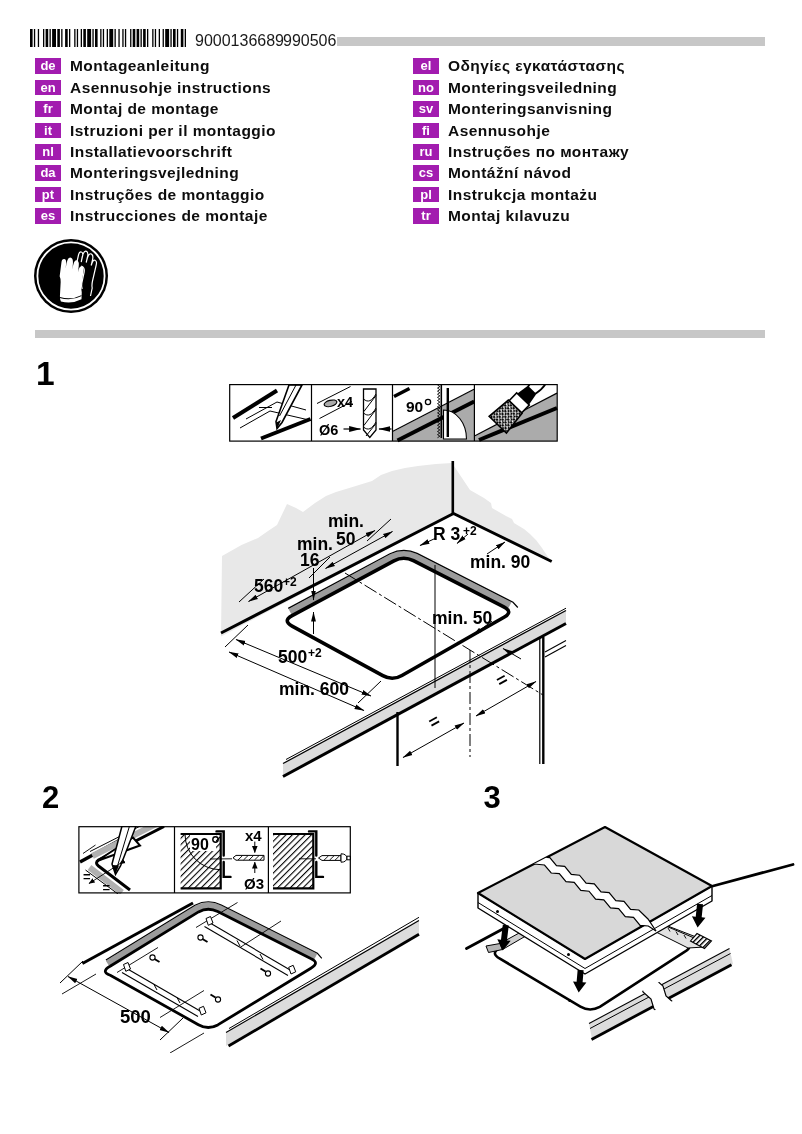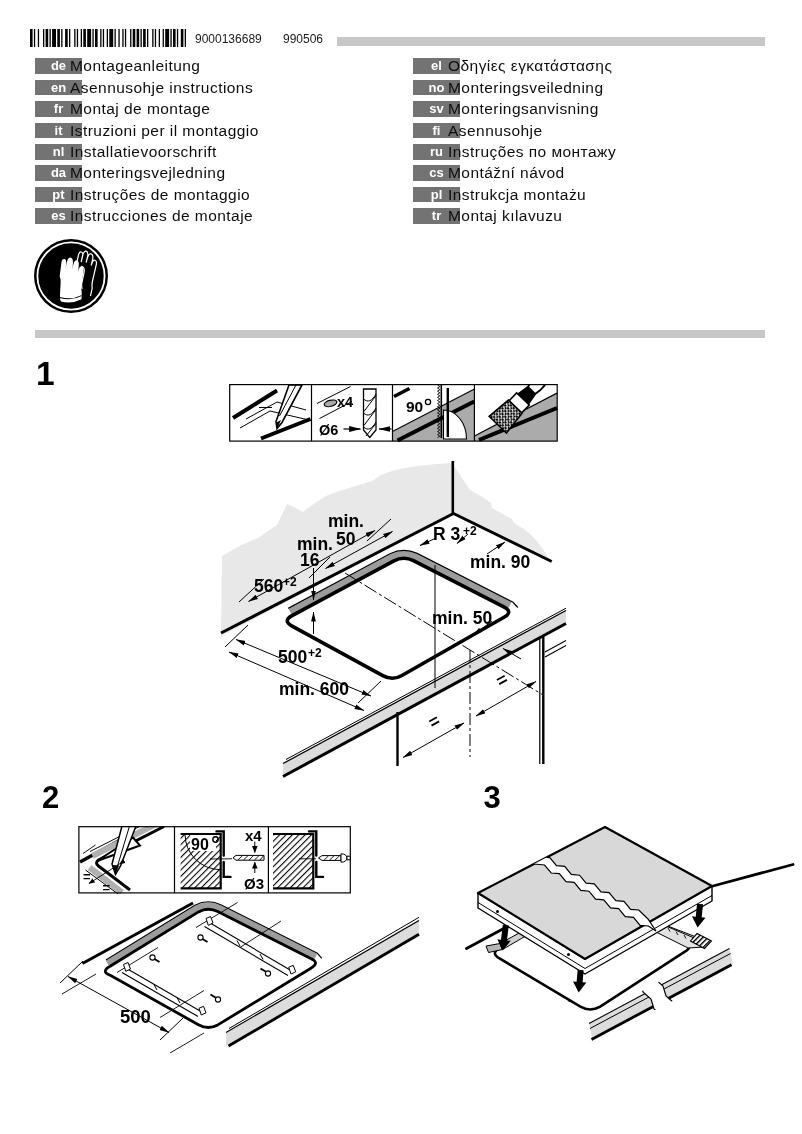--- a/index.html
+++ b/index.html
@@ -1,21 +1,21 @@
 <!DOCTYPE html>
 <html><head><meta charset="utf-8">
 <style>
 html,body{margin:0;padding:0}
 body{width:802px;height:1134px;position:relative;background:#fff;font-family:"Liberation Sans",sans-serif;overflow:hidden}
 .abs{position:absolute}
-.code{position:absolute;top:32px;font-size:12px;color:#1a1a1a}
+.code{position:absolute;top:32px;font-size:16px;color:#1a1a1a}
 .topbar{position:absolute;left:337px;top:37px;width:428px;height:9px;background:#c7c7c7}
 .lrow{position:absolute;height:16px}
-.lbox{position:absolute;left:0;top:0;width:47px;height:15.5px;background:#737373;color:#fff;font-weight:bold;font-size:13px;text-align:center;line-height:15.5px}
-.ltxt{position:absolute;left:35px;top:0;font-weight:normal;font-size:15.5px;color:#0d0d0d;white-space:nowrap;line-height:15.5px;letter-spacing:.45px}
+.lbox{position:absolute;left:0;top:0;width:26px;height:15.5px;background:#a21caf;color:#fff;font-weight:bold;font-size:13px;text-align:center;line-height:15.5px}
+.ltxt{position:absolute;left:35px;top:0;font-weight:bold;font-size:15.5px;color:#0d0d0d;white-space:nowrap;line-height:15.5px;letter-spacing:.45px}
 .divider{position:absolute;left:35px;top:330px;width:730px;height:8px;background:#c7c7c7}
 .num{position:absolute;font-weight:bold;font-size:31px;color:#000;line-height:1}
 </style></head>
 <body>
 
 <svg class="abs" style="left:30px;top:29px" width="156" height="18" viewBox="0 0 156 18">
     <g transform="scale(1.3,1)">
       <rect x="0" y="0" width="2" height="18" fill="#000"></rect>
       <rect x="3" y="0" width="1" height="18" fill="#000"></rect>
       <rect x="6" y="0" width="1" height="18" fill="#000"></rect>

